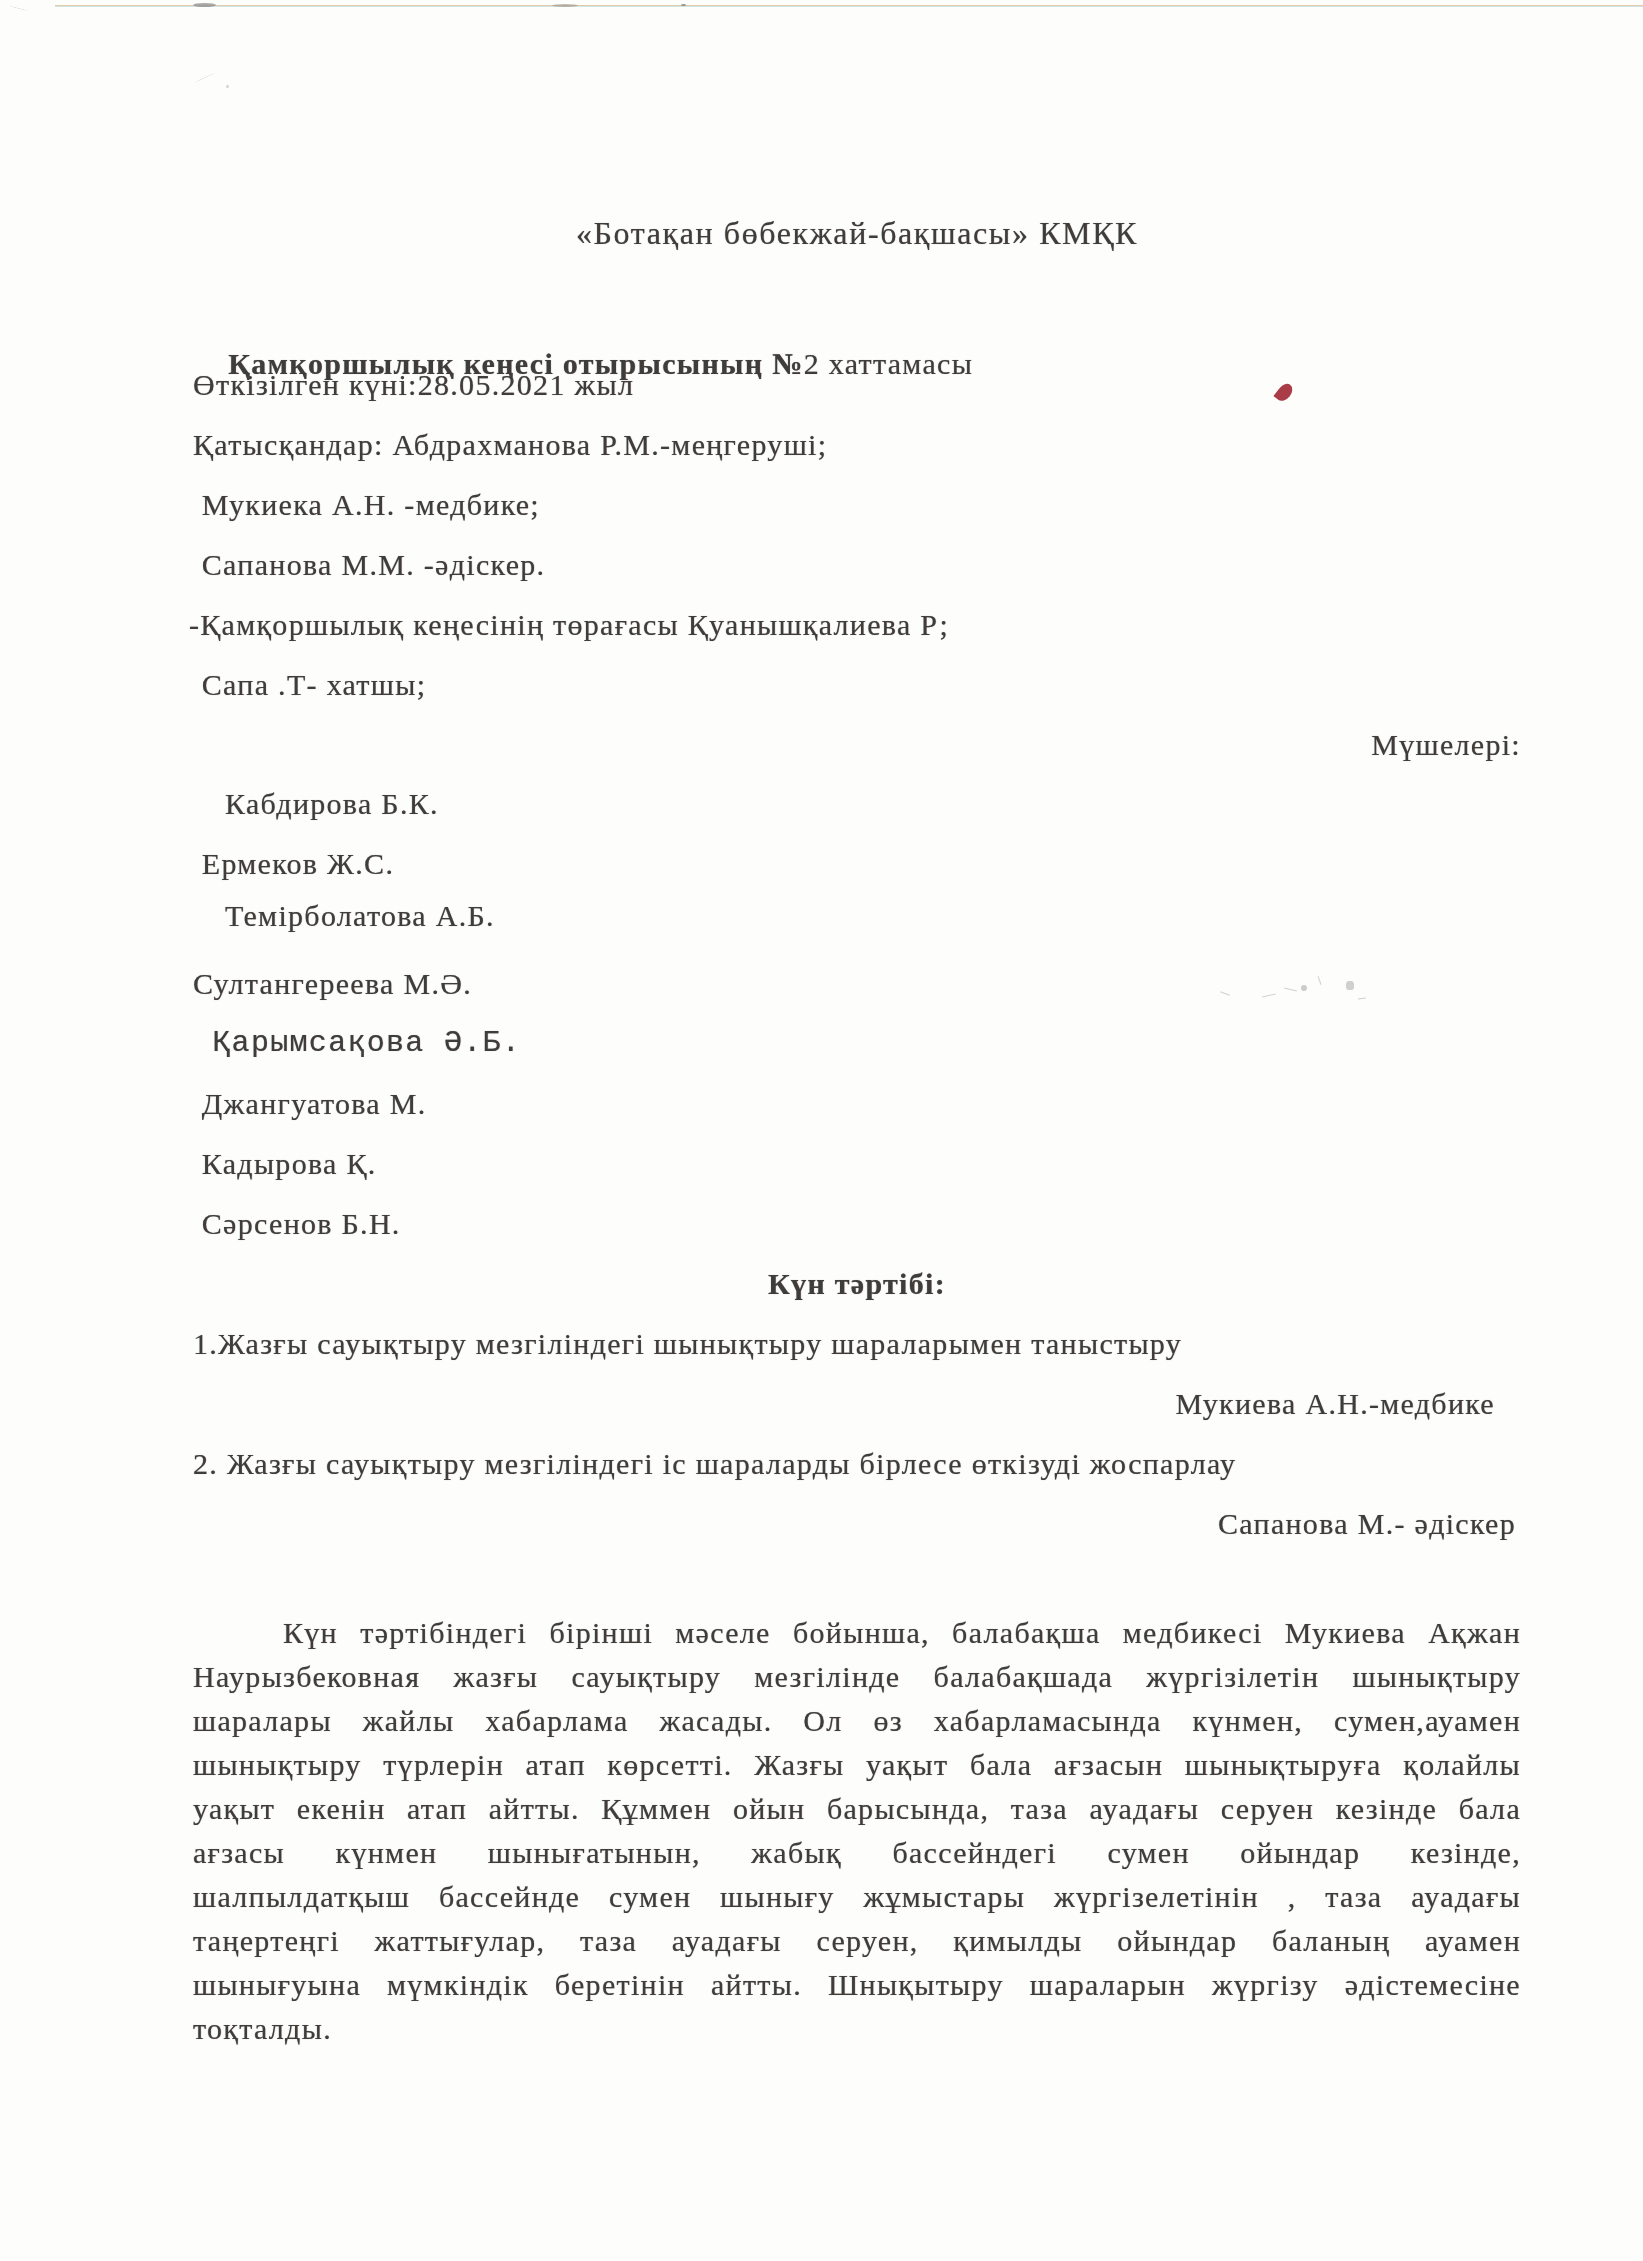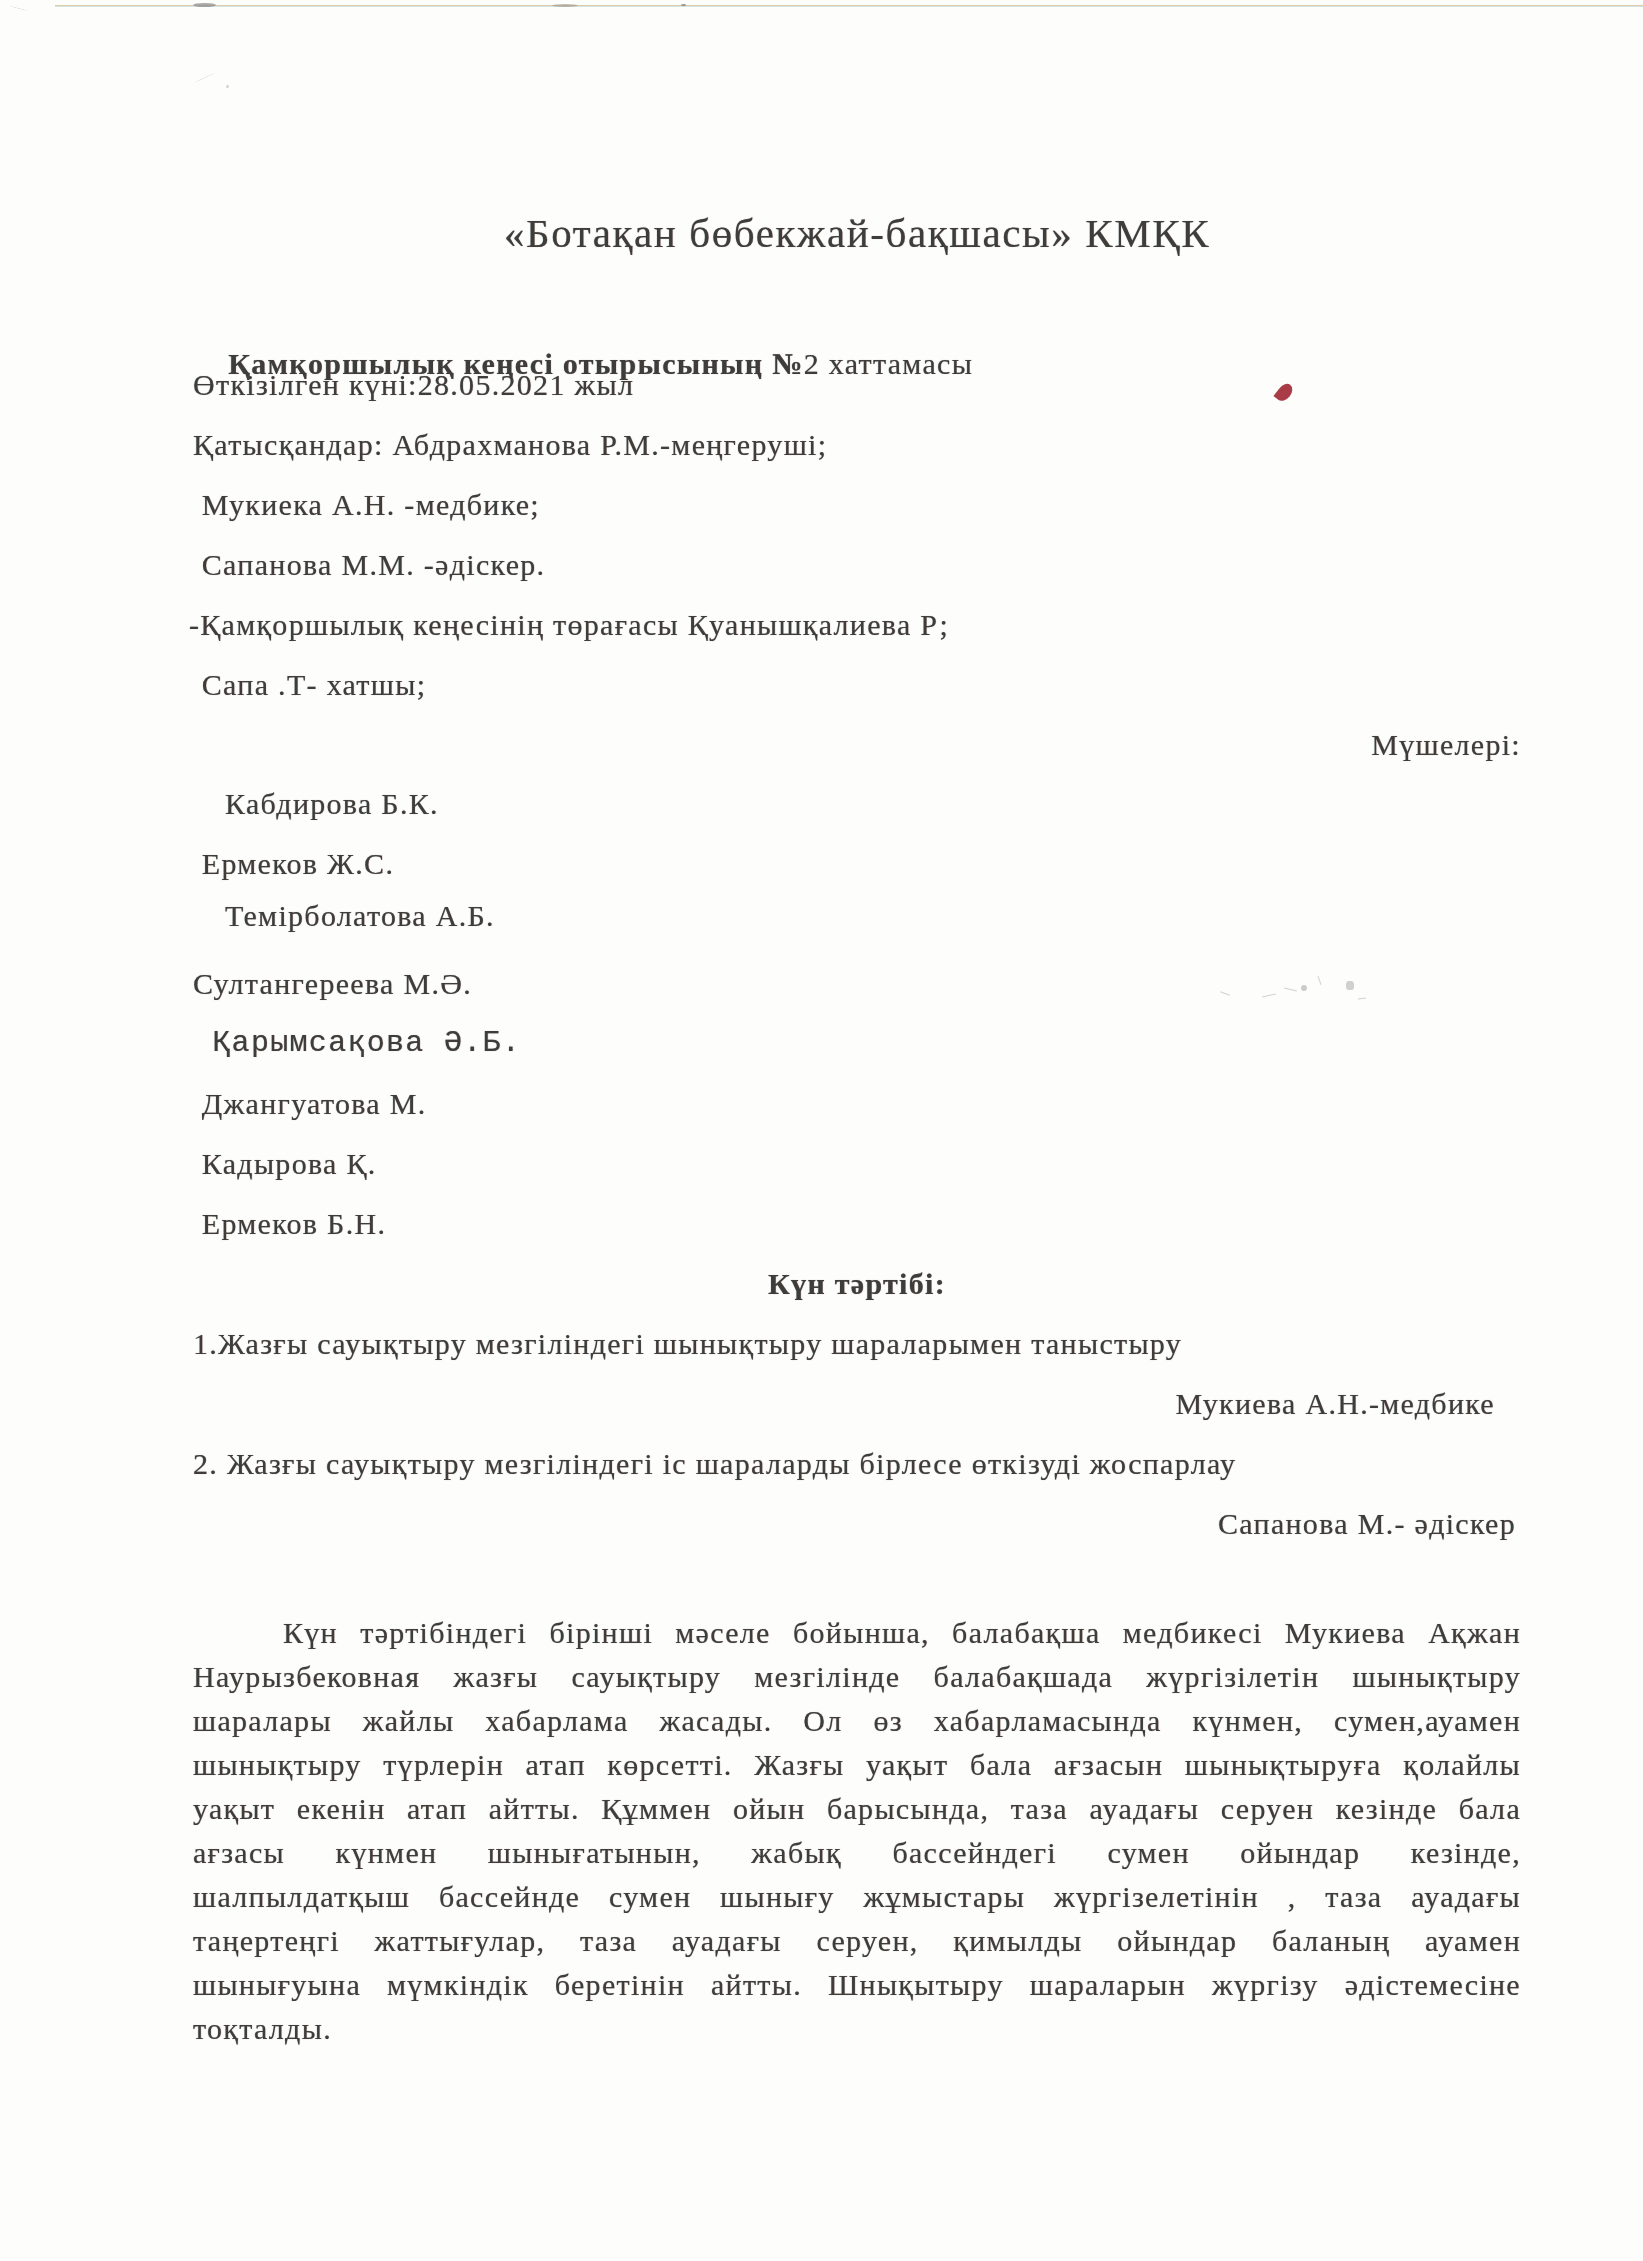--- a/index.html
+++ b/index.html
@@ -14,21 +14,21 @@
     color:#3f3d3a;
     text-shadow:0.4px 0 0 rgba(150,70,60,.22), -0.4px 0 0 rgba(60,130,150,.22), 0 0 1px rgba(90,85,80,.45);
   }
   .ln{
     position:absolute;left:193px;width:1328px;
     font-size:30px;line-height:39px;
     letter-spacing:1.3px;
     white-space:pre-wrap;
   }
   .title{
-    top:214px;text-align:center;font-size:41px;letter-spacing:1.6px;
+    top:214px;text-align:center;font-size:32px;letter-spacing:1.6px;
   }
   .bold{font-weight:bold;}
   .heading{text-align:center;font-weight:bold;}
   .speaker{text-align:right;}
   .body-par{
     top:1611px;
     line-height:44px;
     text-align:justify;
     text-indent:90px;
     word-spacing:9px;
@@ -90,21 +90,21 @@
 
   <div class="ln ink" style="top:725px;text-align:right;">Мүшелері:</div>
 
   <div class="ln ink" style="top:784px;margin-left:32px;">Кабдирова Б.К.</div>
   <div class="ln ink" style="top:844px;"> Ермеков Ж.С.</div>
   <div class="ln ink" style="top:896px;margin-left:32px;">Темірболатова А.Б.</div>
   <div class="ln ink" style="top:964px;">Султангереева М.Ә.</div>
   <div class="ln ink" style="top:1024px;font-family:Liberation Mono, monospace;"> Қарымсақова Ә.Б.</div>
   <div class="ln ink" style="top:1084px;"> Джангуатова М.</div>
   <div class="ln ink" style="top:1144px;"> Кадырова Қ.</div>
-  <div class="ln ink" style="top:1204px;"> Ермеков Б.Н.</div>
+  <div class="ln ink" style="top:1204px;"> Сәрсенов Б.Н.</div>
 
   <div class="ln ink heading" style="top:1264px;">Күн тәртібі:</div>
 
   <div class="ln ink" style="top:1324px;">1.Жазғы сауықтыру мезгіліндегі шынықтыру шараларымен таныстыру</div>
   <div class="ln ink speaker" style="top:1384px;padding-right:26px;width:1302px;">Мукиева А.Н.-медбике</div>
 
   <div class="ln ink" style="top:1444px;">2. Жазғы сауықтыру мезгіліндегі іс шараларды бірлесе өткізуді жоспарлау</div>
   <div class="ln ink speaker" style="top:1504px;padding-right:5.2px;width:1323px;">Сапанова М.- әдіскер</div>
 
   <div class="ln ink body-par">Күн тәртібіндегі бірінші мәселе бойынша, балабақша медбикесі Мукиева Ақжан Наурызбековная жазғы сауықтыру мезгілінде балабақшада жүргізілетін шынықтыру шаралары жайлы хабарлама жасады. Ол өз хабарламасында күнмен, сумен,ауамен шынықтыру түрлерін атап көрсетті. Жазғы уақыт бала ағзасын шынықтыруға қолайлы уақыт екенін атап айтты. Құммен ойын барысында, таза ауадағы серуен кезінде бала ағзасы күнмен шынығатынын, жабық бассейндегі сумен ойындар кезінде, шалпылдатқыш бассейнде сумен шынығу жұмыстары жүргізелетінін , таза ауадағы таңертеңгі жаттығулар, таза ауадағы серуен, қимылды ойындар баланың ауамен шынығуына мүмкіндік беретінін айтты. Шнықытыру шараларын жүргізу әдістемесіне тоқталды.</div>

